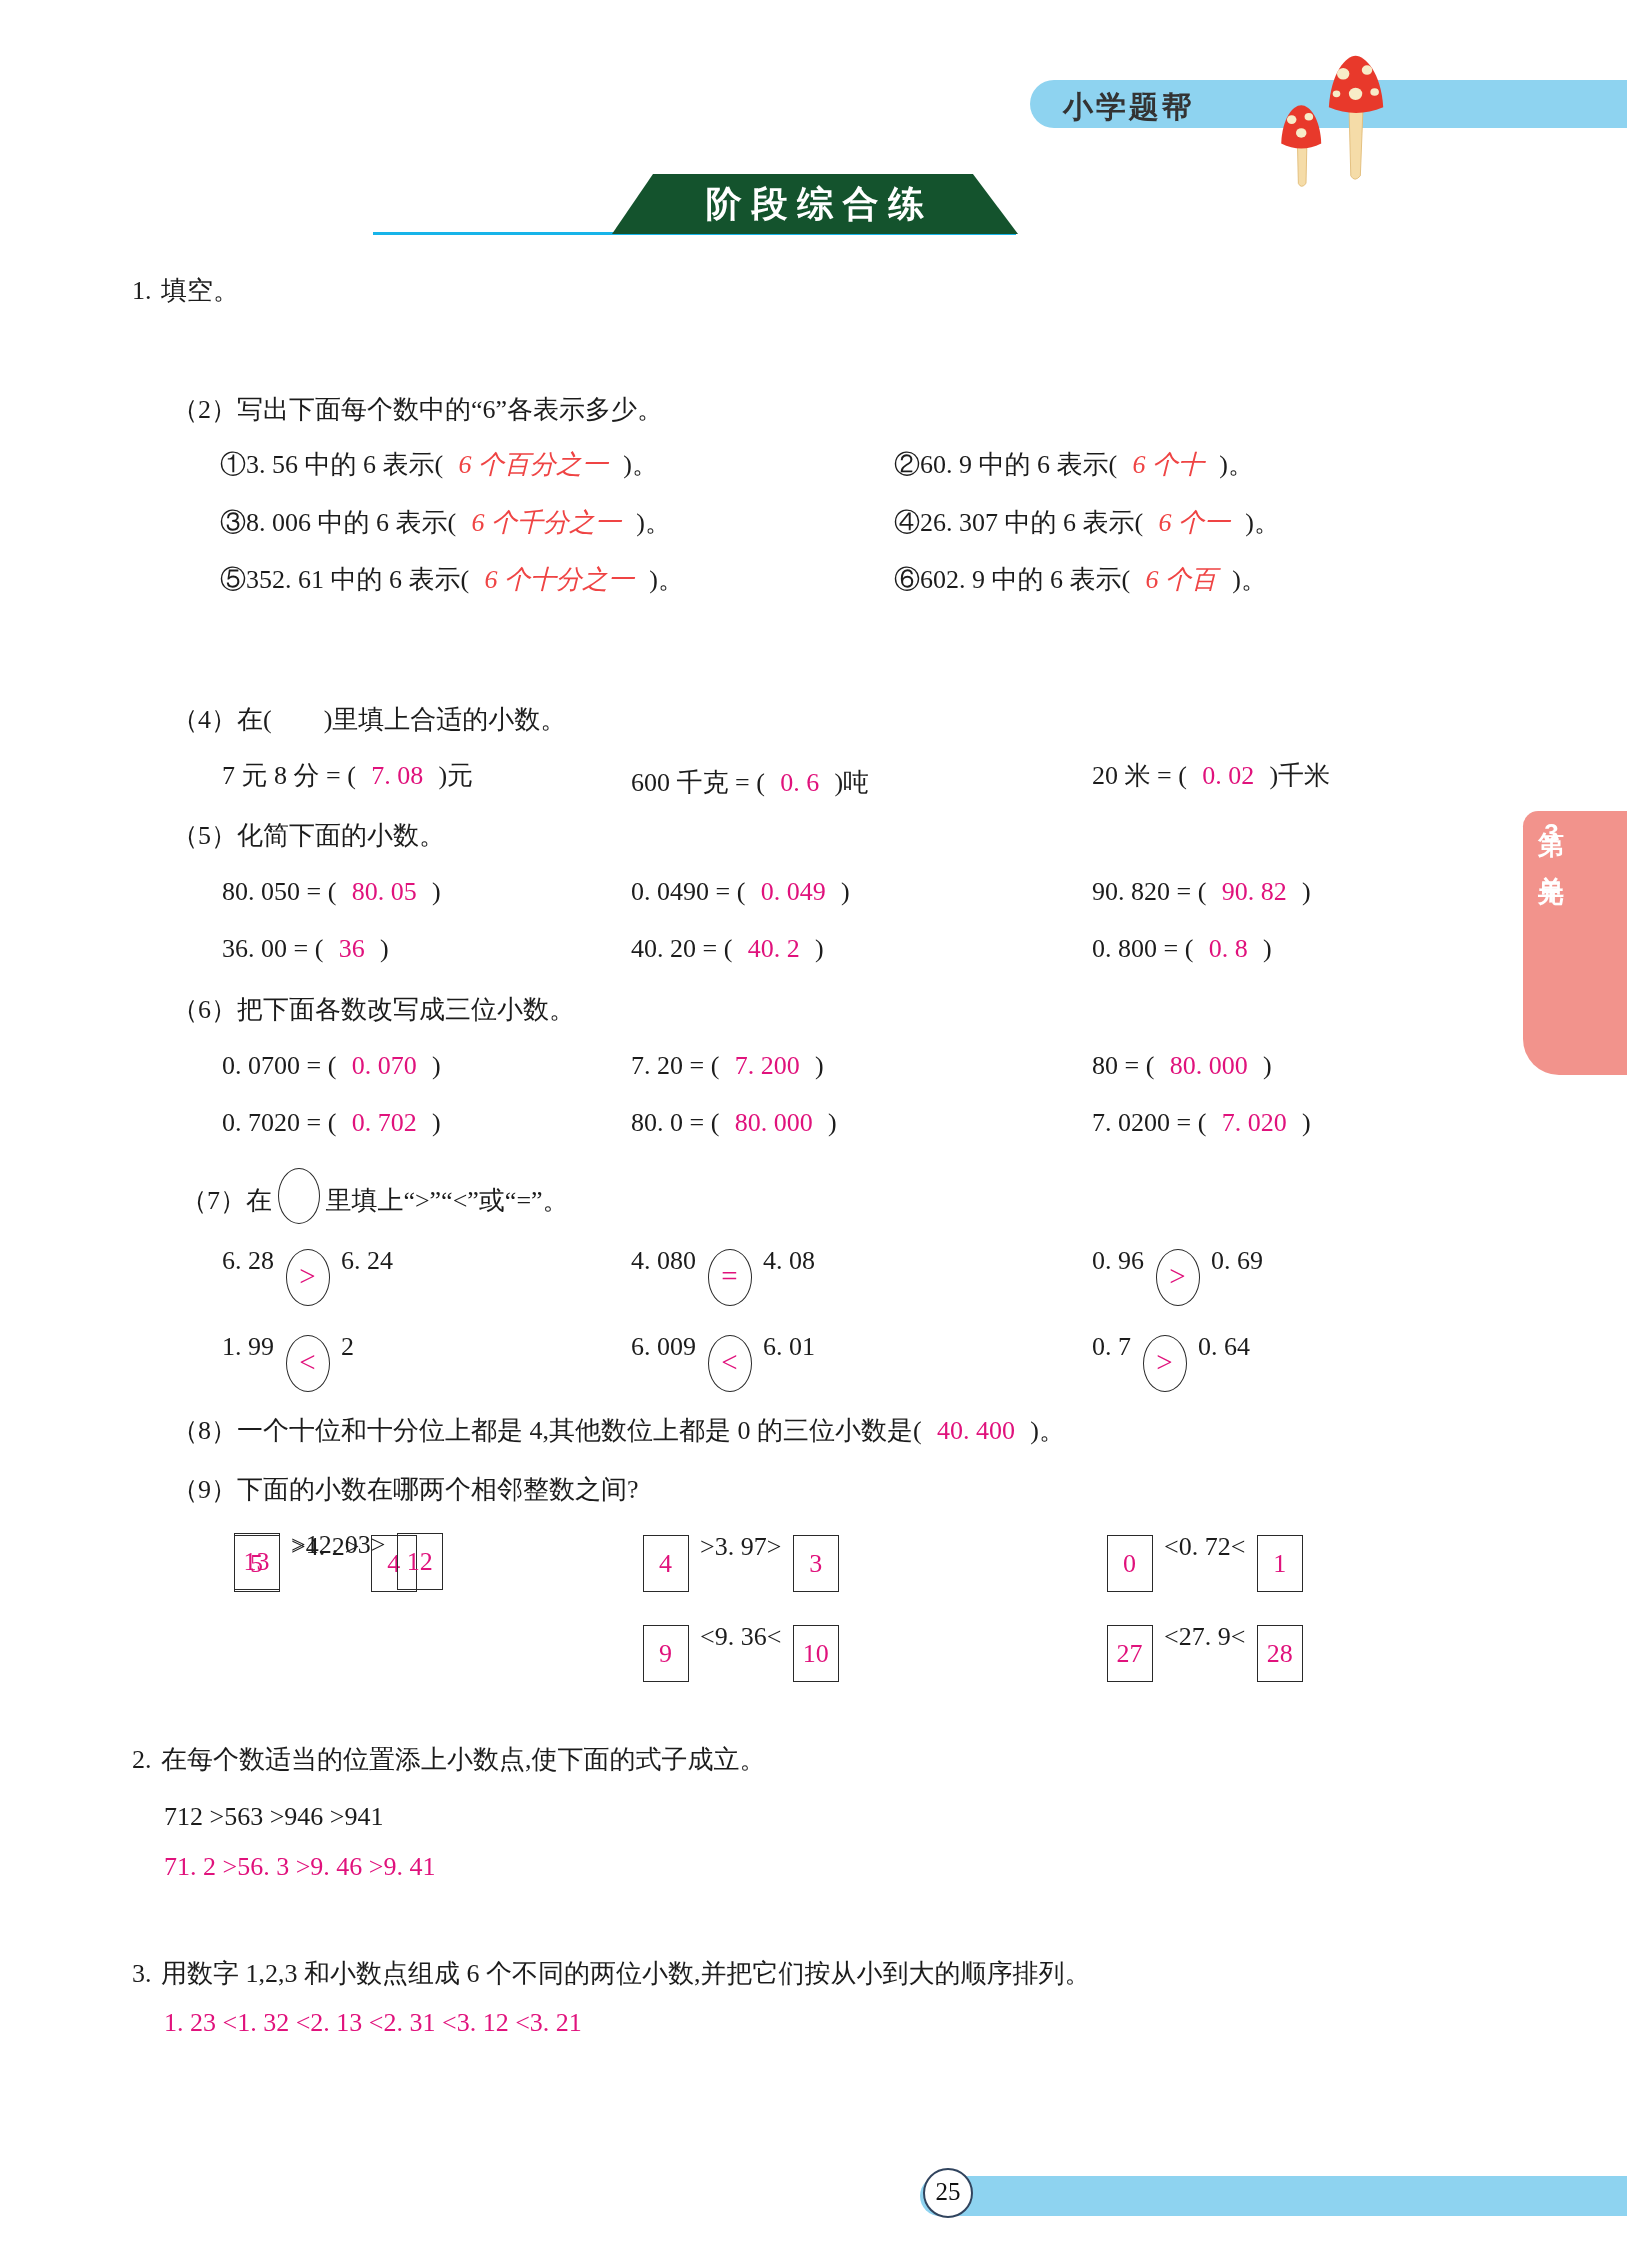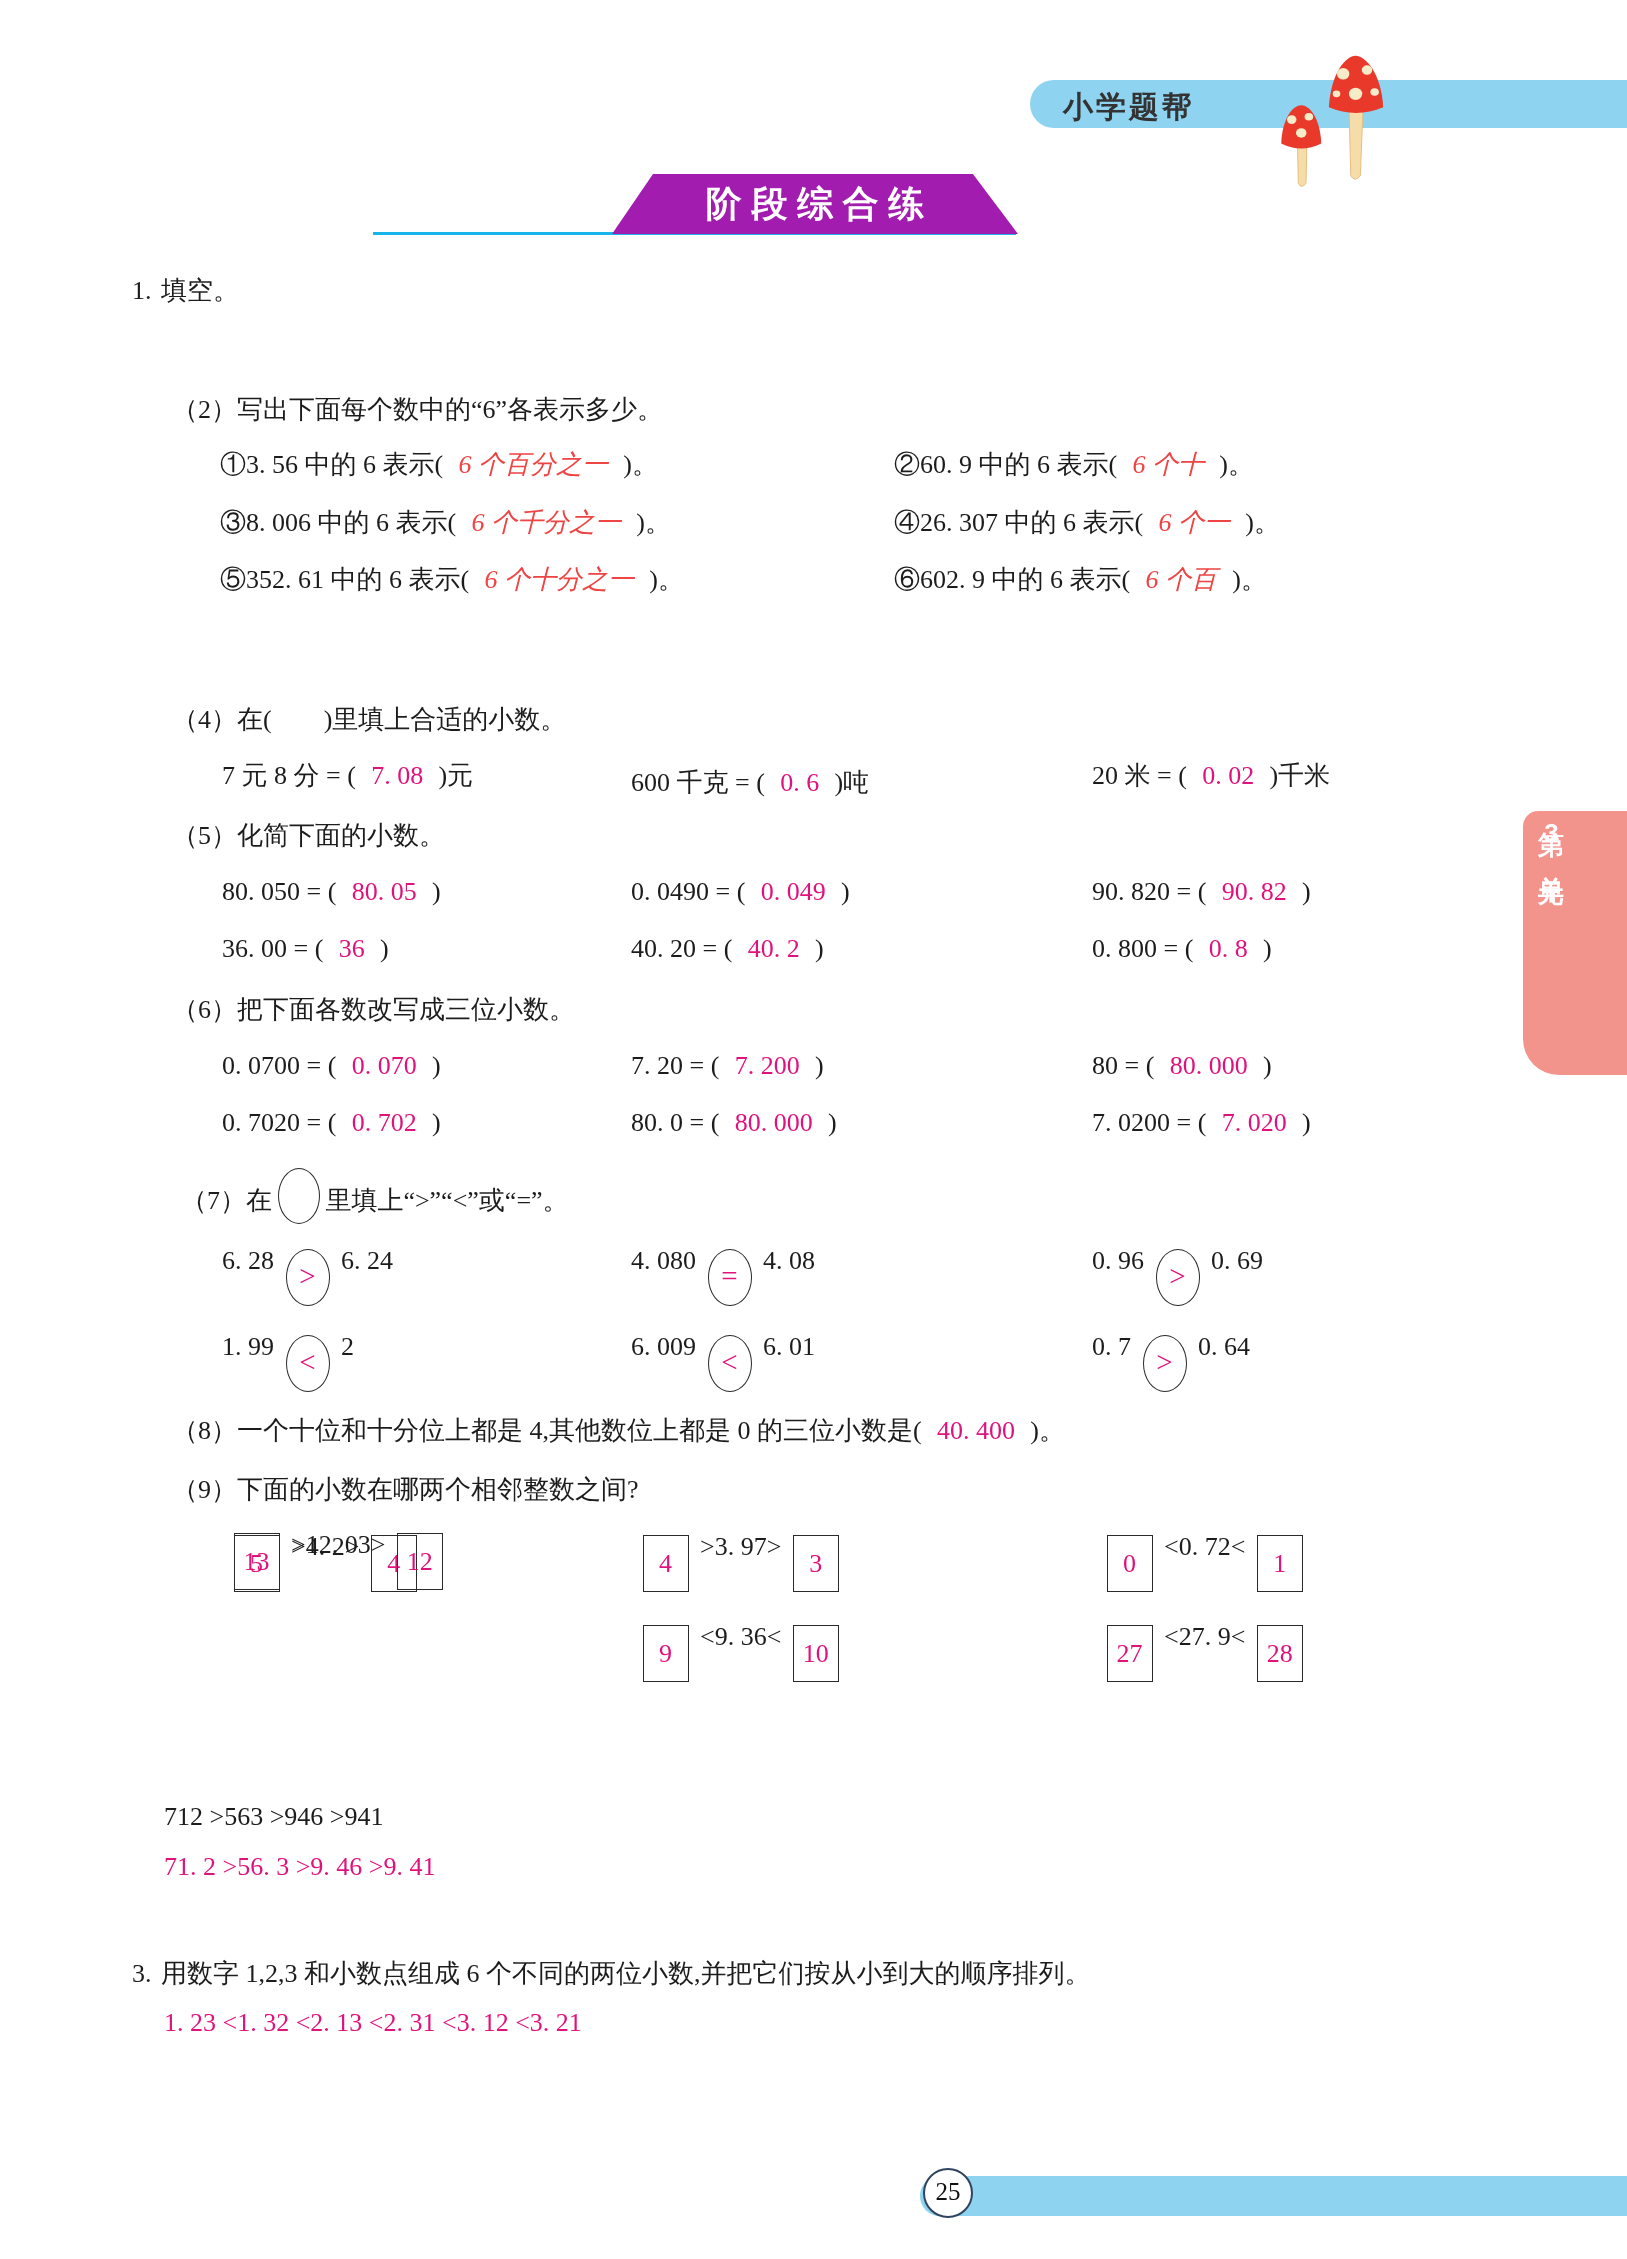--- a/index.html
+++ b/index.html
@@ -8,21 +8,21 @@
 
   
   .brand-bar{position:absolute;left:1030px;top:80px;width:597px;height:48px;
              background:#8ED3F0;border-radius:24px 0 0 24px;}
   .brand-text{position:absolute;left:1063px;top:87px;font-family:"Liberation Sans",sans-serif;
               font-weight:bold;font-size:30px;color:#333;letter-spacing:2.9px;}
   .mushrooms{position:absolute;left:1279px;top:50px;width:115px;height:143px;}
 
   
   .title-underline{position:absolute;left:373px;top:232px;width:643px;height:2.9px;background:#17B4E9;}
-  .title-banner{position:absolute;left:612px;top:174px;width:406px;height:60px;background:#a21caf;
+  .title-banner{position:absolute;left:612px;top:174px;width:406px;height:60px;background:#14532d;
                 clip-path:polygon(10.1% 0,88.9% 0,100% 100%,0 100%);
                 display:flex;align-items:center;justify-content:center;}
   .title-text{color:#fff;font-family:"Liberation Sans",sans-serif;font-weight:bold;
               font-size:36px;letter-spacing:9.6px;text-indent:9.6px;}
 
   
   .unit-tab{position:absolute;left:1523px;top:811px;width:105px;height:264px;
             background:#F2938C;border-radius:15.3px 0 0 36px;}
   .unit-tab-text{position:absolute;left:11.5px;top:0;height:100%;display:flex;align-items:center;
             writing-mode:vertical-rl;text-orientation:upright;color:#fff;
@@ -125,20 +125,23 @@
   <div class="line" style="left:1092px;top:1331px"><span class="sg sg-n">0. 7</span><span class="sg sg-acircle">&gt;</span><span class="sg sg-n">0. 64</span></div>
   <div class="line" style="left:172px;top:1415px"><span class="sg sg-n">（8）一个十位和十分位上都是 4,其他数位上都是 0 的三位小数是(</span><span class="sg sg-a">40. 400</span><span class="sg sg-n">)。</span></div>
   <div class="line" style="left:172px;top:1474px"><span class="sg sg-n">（9）下面的小数在哪两个相邻整数之间?</span></div>
   <div class="line" style="left:222px;top:1531px"><span class="sg sg-abox">5</span><span class="sg sg-n">&gt;4. 2&gt;</span><span class="sg sg-abox">4</span></div>
   <div class="line" style="left:631px;top:1531px"><span class="sg sg-abox">4</span><span class="sg sg-n">&gt;3. 97&gt;</span><span class="sg sg-abox">3</span></div>
   <div class="line" style="left:1095px;top:1531px"><span class="sg sg-abox">0</span><span class="sg sg-n">&lt;0. 72&lt;</span><span class="sg sg-abox">1</span></div>
   <div class="line" style="left:222px;top:1529px"><span class="sg sg-abox">13</span><span class="sg sg-n">&gt;12. 03&gt;</span><span class="sg sg-abox">12</span></div>
   <div class="line" style="left:631px;top:1621px"><span class="sg sg-abox">9</span><span class="sg sg-n">&lt;9. 36&lt;</span><span class="sg sg-abox">10</span></div>
   <div class="line" style="left:1095px;top:1621px"><span class="sg sg-abox">27</span><span class="sg sg-n">&lt;27. 9&lt;</span><span class="sg sg-abox">28</span></div>
 
+  <div class="line" style="left:132px;top:1744px">
+    <span class="qno">2.</span><span>在每个数适当的位置添上小数点,使下面的式子成立。</span>
+  </div>
   <div class="line" style="left:164px;top:1801px">712 &gt;563 &gt;946 &gt;941</div>
   <div class="line ans-line" style="left:164px;top:1851px">71. 2 &gt;56. 3 &gt;9. 46 &gt;9. 41</div>
 
   <div class="line" style="left:132px;top:1958px">
     <span class="qno">3.</span><span>用数字 1,2,3 和小数点组成 6 个不同的两位小数,并把它们按从小到大的顺序排列。</span>
   </div>
   <div class="line ans-line" style="left:164px;top:2007px">1. 23 &lt;1. 32 &lt;2. 13 &lt;2. 31 &lt;3. 12 &lt;3. 21</div>
 
   <div class="footer-bar"></div>
   <div class="page-circle">25</div>

